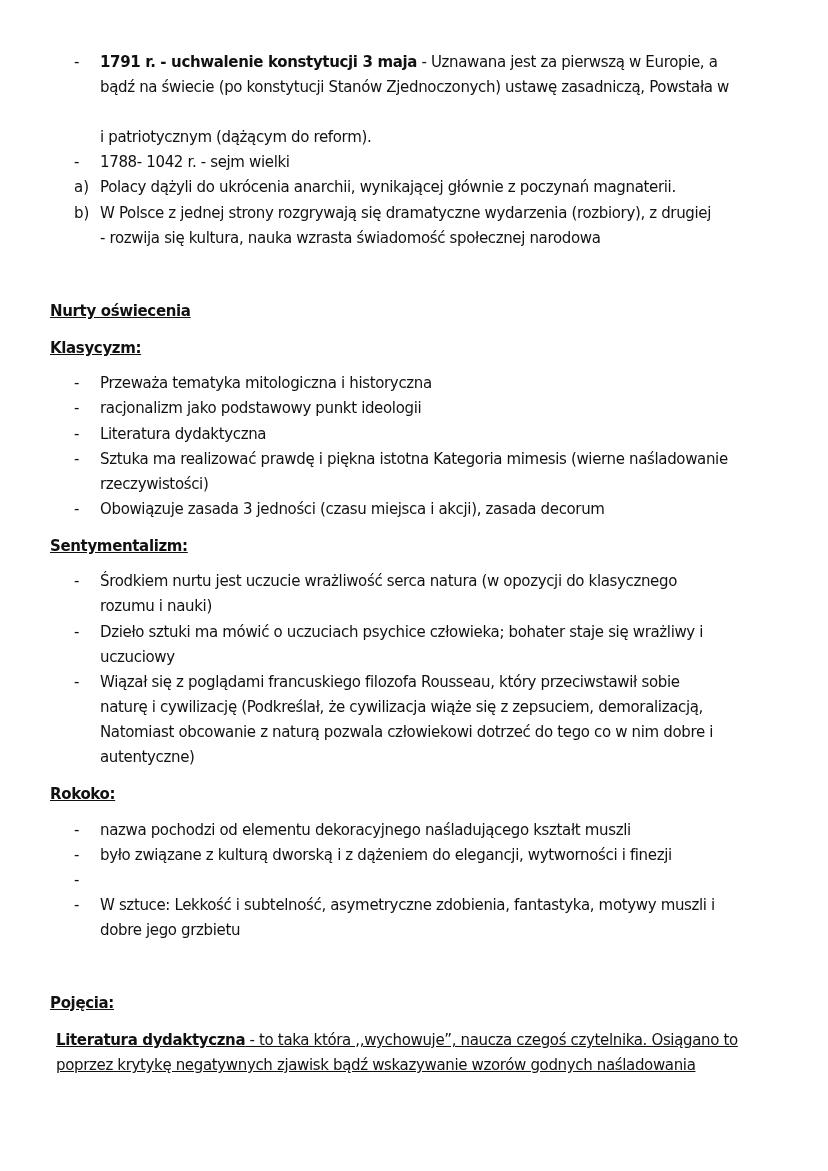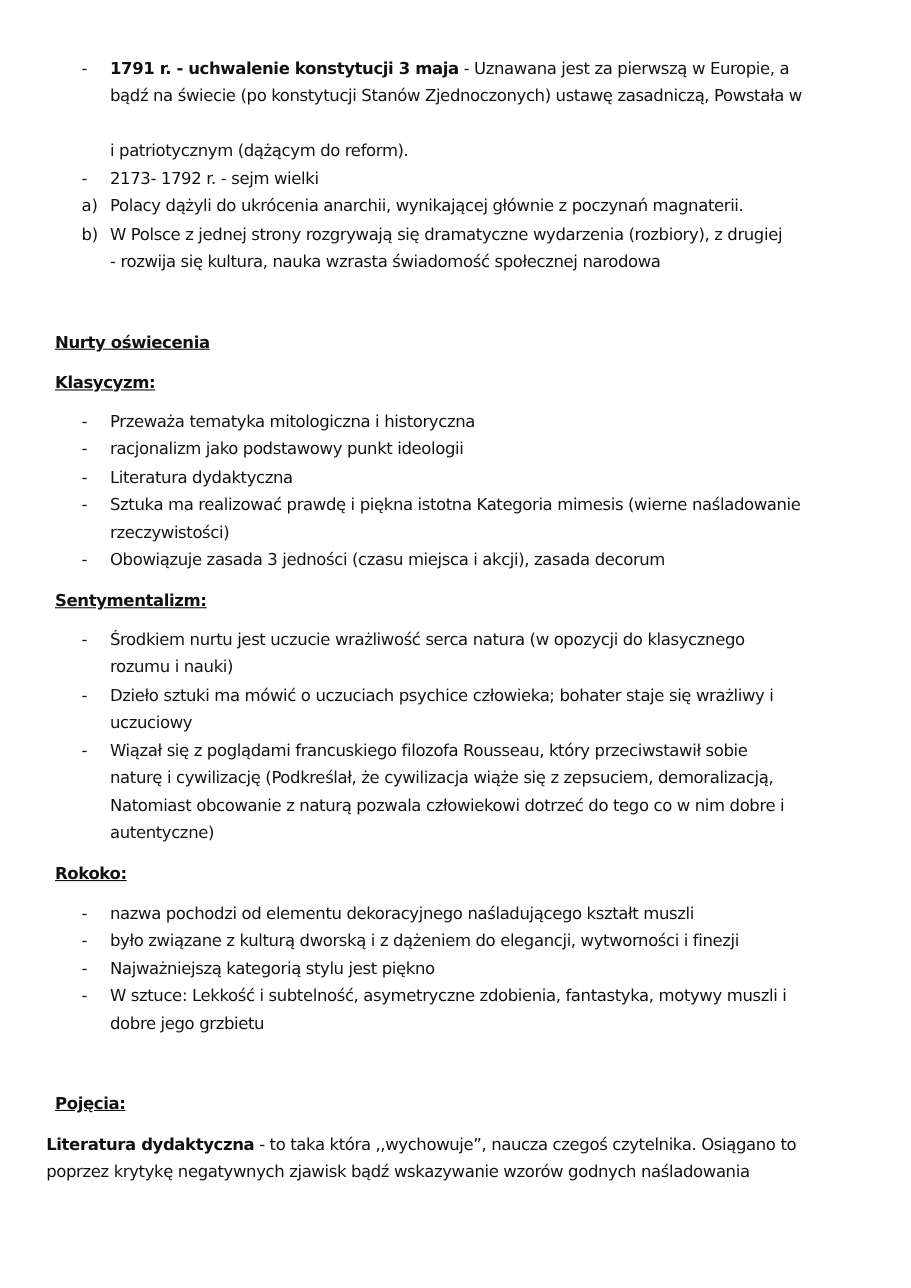--- a/index.html
+++ b/index.html
@@ -7,36 +7,36 @@
       width: 828px; height: 1171px; position: relative; overflow: hidden;
       font-family: "DejaVu Sans", sans-serif; color: #111111;
       font-size: 15px;
     }
     .page { position: absolute; left: 0; top: 0; width: 828px; height: 1171px; }
     .line { position: absolute; white-space: nowrap; line-height: 20px; letter-spacing: -0.35px; }
     .b { font-weight: bold; }
     .dash { position: absolute; left: 74px; line-height: 20px; }
     .marker { position: absolute; left: 74px; line-height: 20px; }
     .head { left: 50px; font-weight: bold; text-decoration: underline; }
-    .p { left: 42px; }
+    .p { left: 56px; text-decoration: underline; }
   </style>
 </head>
 <body>
 
 <div class="page">
 
   <span class="dash" style="top:52px">-</span>
   <div class="line" style="left:100px; top:52px">
     <span class="b">1791 r. - uchwalenie konstytucji 3 maja</span><span> - Uznawana jest za pierwszą w Europie, a</span>
   </div>
   <div class="line" style="left:100px; top:77px">bądź na świecie (po konstytucji Stanów Zjednoczonych) ustawę zasadniczą, Powstała w</div>
   <div class="line" style="left:100px; top:127px">i patriotycznym (dążącym do reform).</div>
 
   <span class="dash" style="top:152px">-</span>
-  <div class="line" style="left:100px; top:152px">2173- 1792 r. - sejm wielki</div>
+  <div class="line" style="left:100px; top:152px">1788- 1042 r. - sejm wielki</div>
 
   <span class="marker" style="top:177px">a)</span>
   <div class="line" style="left:100px; top:177px">Polacy dążyli do ukrócenia anarchii, wynikającej głównie z poczynań magnaterii.</div>
 
   <span class="marker" style="top:203px">b)</span>
   <div class="line" style="left:100px; top:203px">W Polsce z jednej strony rozgrywają się dramatyczne wydarzenia (rozbiory), z drugiej</div>
   <div class="line" style="left:100px; top:228px">- rozwija się kultura, nauka wzrasta świadomość społecznej narodowa</div>
 
   <div class="line head" style="top:301px">Nurty oświecenia</div>
 
@@ -76,21 +76,20 @@
 
   <div class="line head" style="top:784px">Rokoko:</div>
 
   <span class="dash" style="top:820px">-</span>
   <div class="line" style="left:100px; top:820px">nazwa pochodzi od elementu dekoracyjnego naśladującego kształt muszli</div>
 
   <span class="dash" style="top:845px">-</span>
   <div class="line" style="left:100px; top:845px">było związane z kulturą dworską i z dążeniem do elegancji, wytworności i finezji</div>
 
   <span class="dash" style="top:870px">-</span>
-  <div class="line" style="left:100px; top:870px">Najważniejszą kategorią stylu jest piękno</div>
 
   <span class="dash" style="top:895px">-</span>
   <div class="line" style="left:100px; top:895px">W sztuce: Lekkość i subtelność, asymetryczne zdobienia, fantastyka, motywy muszli i</div>
   <div class="line" style="left:100px; top:920px">dobre jego grzbietu</div>
 
   <div class="line head" style="top:993px">Pojęcia:</div>
 
   <div class="line p" style="top:1030px">
     <span class="b">Literatura dydaktyczna</span><span> - to taka która ,,wychowuje”, naucza czegoś czytelnika. Osiągano to</span>
   </div>

